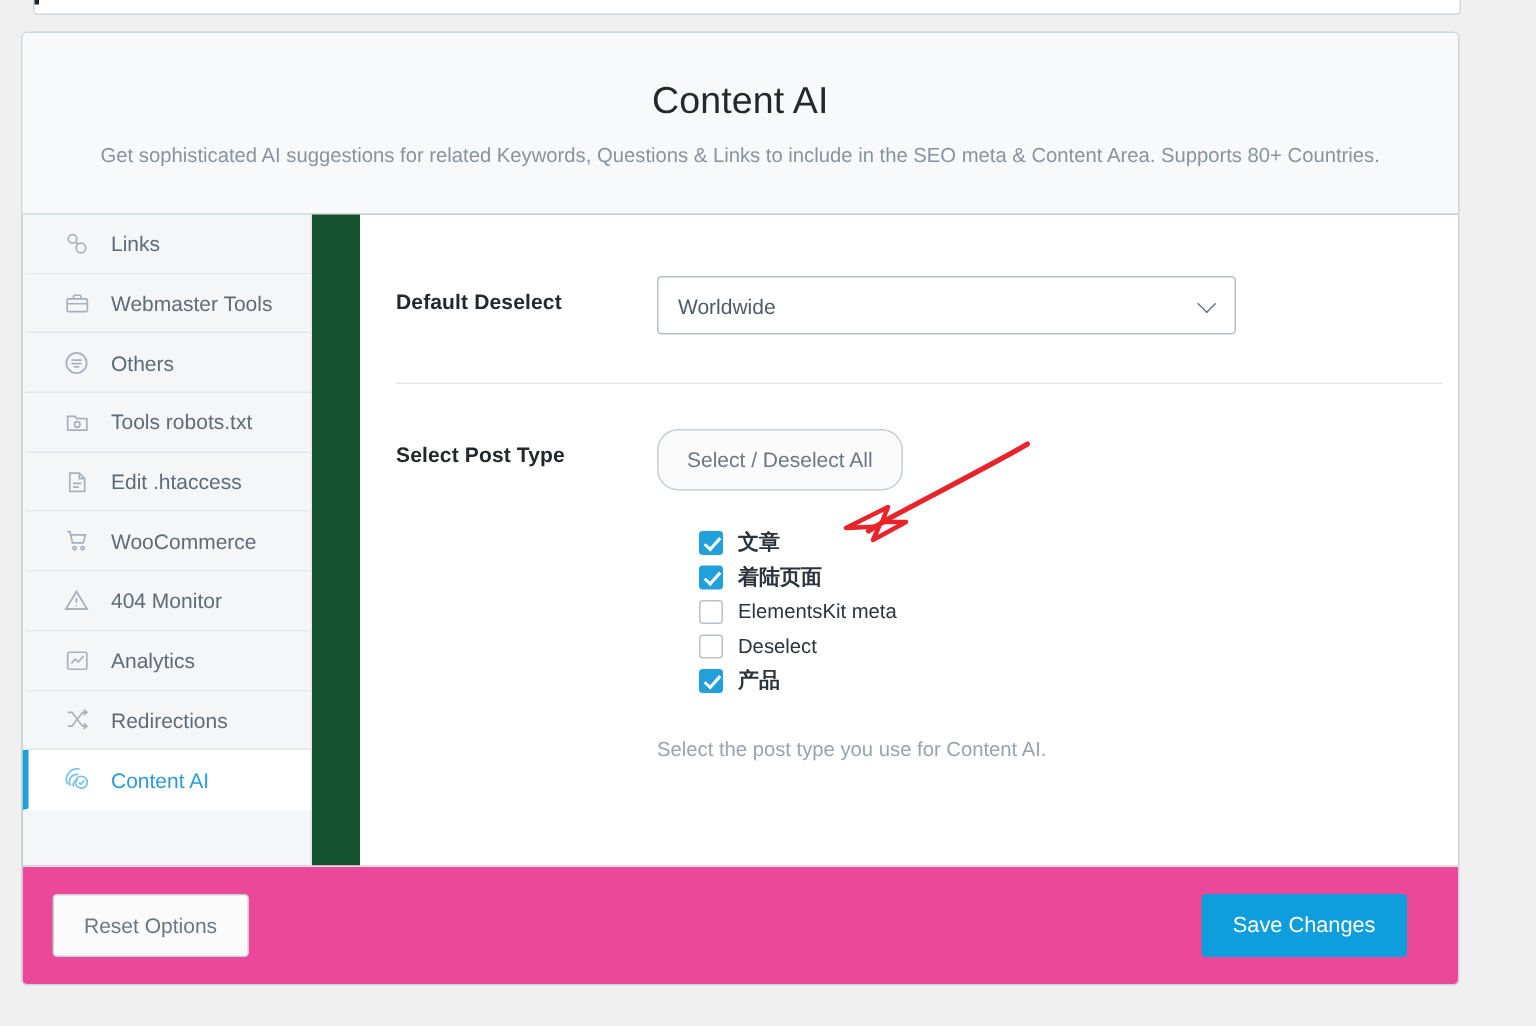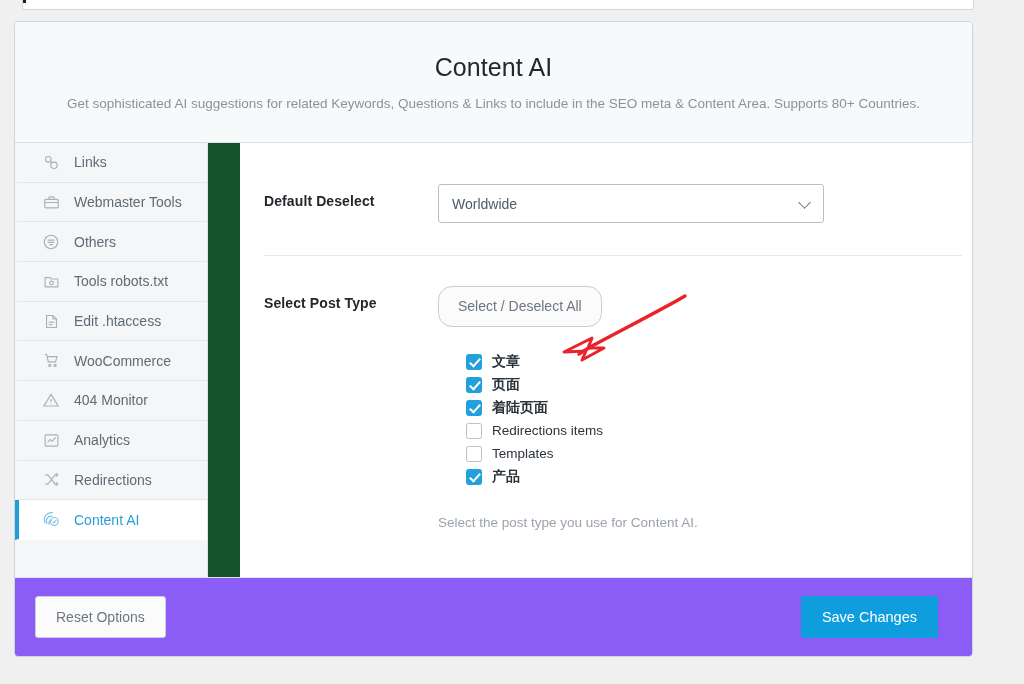--- a/index.html
+++ b/index.html
@@ -234,21 +234,21 @@
 
   .help-text {
     margin-top: 27px;
     font-size: 13.5px;
     color: #9aa3ac;
   }
 
   
   .panel-footer {
     height: 79px;
-    background: #8b5cf6;
+    background: #ec4899;
     border-top: 1px solid #dfe4e8;
     display: flex;
     align-items: center;
     padding: 0 34px 0 20px;
     gap: 16px;
   }
   .reset-btn {
     border: 1px solid #c7ced5;
     border-radius: 3px;
     background: #fbfbfc;
@@ -433,38 +433,34 @@
         <div class="field-ctrl">
           <div class="sd-btn">Select / Deselect All</div>
 
           <div class="checklist">
 
             <div class="chk-row">
               <span class="chk on"></span>
               <span class="chk-lbl cjk">文章</span>
             </div>
 
-            <div class="chk-row">
-              <span class="chk on"></span>
-              <span class="chk-lbl cjk">页面</span>
-            </div>
 
             <div class="chk-row">
               <span class="chk on"></span>
               <span class="chk-lbl cjk">着陆页面</span>
             </div>
 
             <div class="chk-row">
               <span class="chk"></span>
-              <span class="chk-lbl">Redirections items</span>
+              <span class="chk-lbl">ElementsKit meta</span>
             </div>
 
             <div class="chk-row">
               <span class="chk"></span>
-              <span class="chk-lbl">Templates</span>
+              <span class="chk-lbl">Deselect</span>
             </div>
 
             <div class="chk-row">
               <span class="chk on"></span>
               <span class="chk-lbl cjk">产品</span>
             </div>
 
 
           </div>
 

